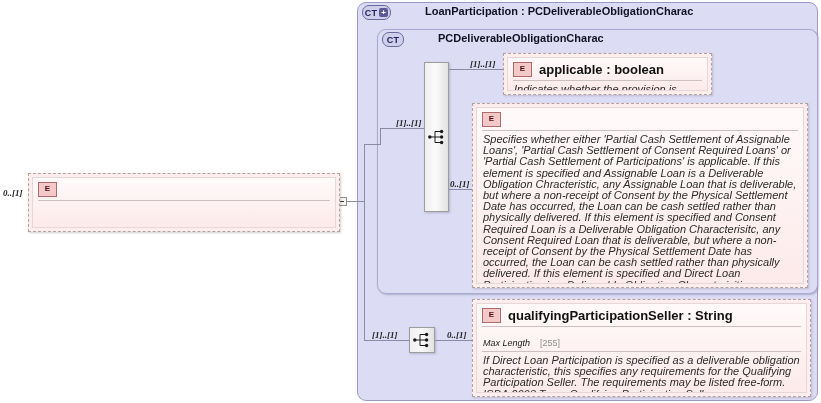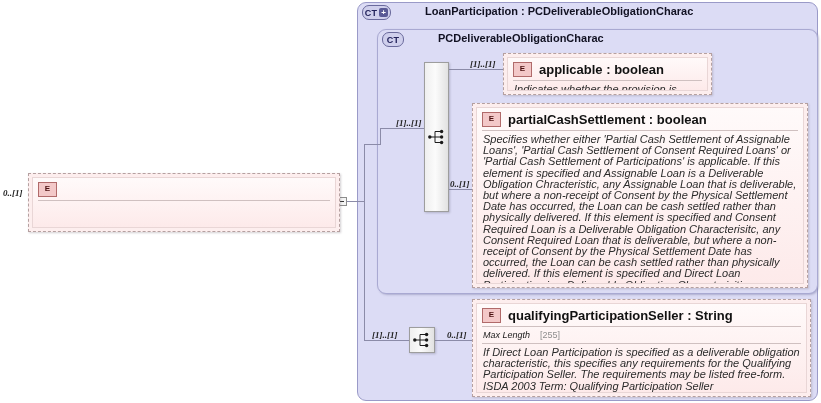--- a/index.html
+++ b/index.html
@@ -128,20 +128,21 @@
     line-height: 11.2px;
     padding: 3px 6px 4px 6px;
   }
   .el-facet {
     font-size: 9px;
     font-style: italic;
     color: #1a1a1a;
     padding: 3px 6px 3px 6px;
     display: flex;
     gap: 10px;
+    margin-top: 8px;
   }
   .el-facet .facet-val {
     color: #8d8d8d;
     font-style: normal;
     font-size: 9px;
   }
 
   
   .box-indirect   { left: 28px;  top: 173px; width: 312px; height: 59px; }
   .box-applicable { left: 503px; top: 53px;  width: 209px; height: 42px; }
@@ -283,21 +284,20 @@
     </div>
     <div class="el-rule"></div>
     <div class="el-doc">Indicates whether the provision is applicable.</div>
   </div>
 </div>
 
 <div class="abs el-box box-partial">
   <div class="el-inner">
     <div class="el-head">
       <span class="e-badge">E</span>
-      <span class="el-name">partialCashSettlement : boolean</span>
     </div>
     <div class="el-rule"></div>
     <div class="el-doc">Specifies whether either 'Partial Cash Settlement of Assignable Loans', 'Partial Cash Settlement of Consent Required Loans' or 'Partial Cash Settlement of Participations' is applicable. If this element is specified and Assignable Loan is a Deliverable Obligation Chracteristic, any Assignable Loan that is deliverable, but where a non-receipt of Consent by the Physical Settlement Date has occurred, the Loan can be cash settled rather than physically delivered. If this element is specified and Consent Required Loan is a Deliverable Obligation Characterisitc, any Consent Required Loan that is deliverable, but where a non-receipt of Consent by the Physical Settlement Date has occurred, the Loan can be cash settled rather than physically delivered. If this element is specified and Direct Loan Participation is a Deliverable Obligation Characterisitic, any Participation that is deliverable, but where this participation has not been effected (has not come into effect) by the Physical Settlement Date, the p</div>
   </div>
 </div>
 
 <div class="abs el-box box-qualifying">
   <div class="el-inner">
     <div class="el-head">
       <span class="e-badge">E</span>

